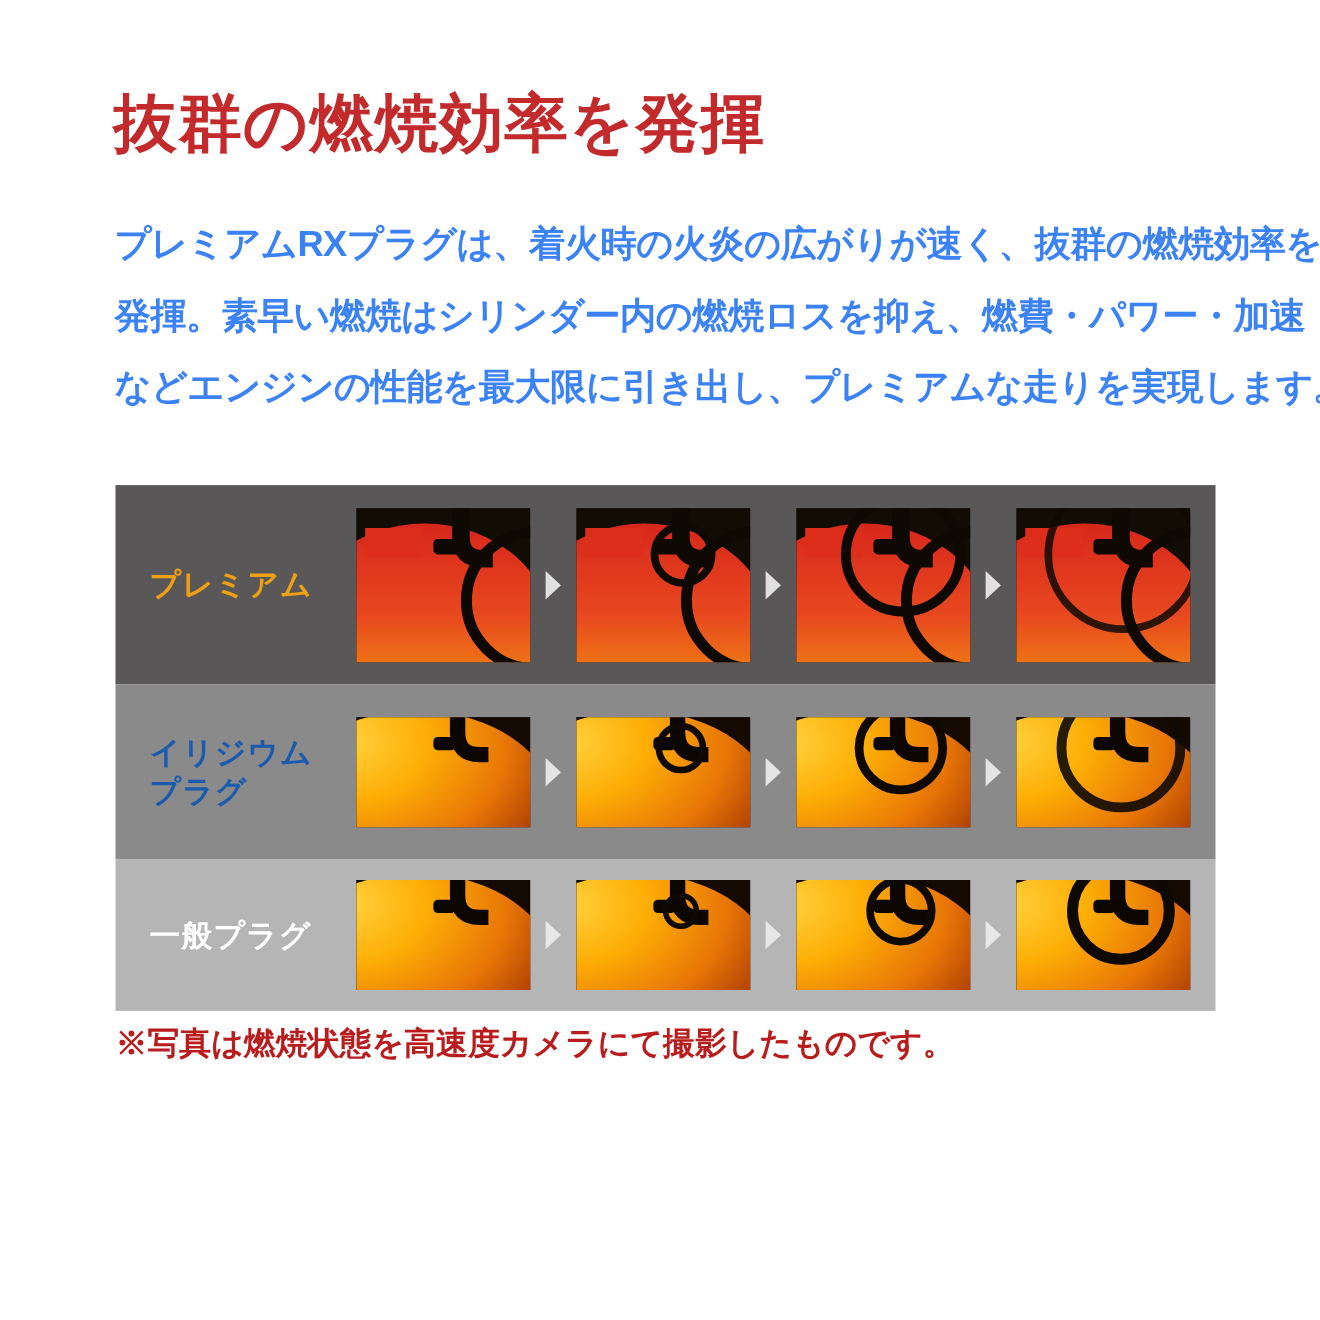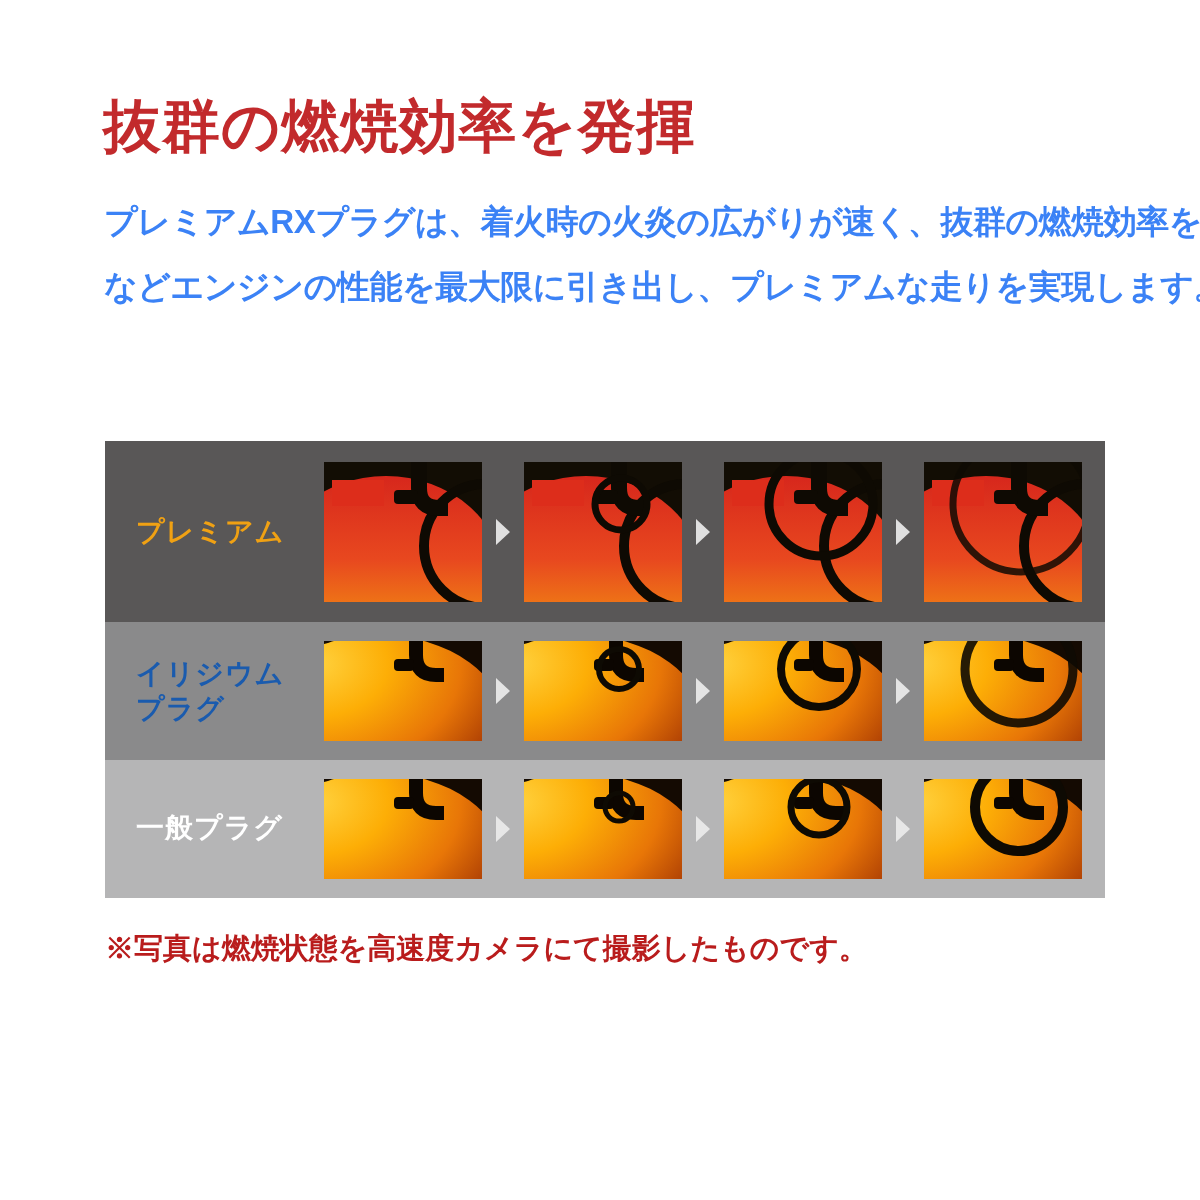--- a/index.html
+++ b/index.html
@@ -2,37 +2,37 @@
 <html><head>
 <meta charset="utf-8">
 <style>
   html,body{margin:0;padding:0;}
   body{
     width:1200px;height:1200px;position:relative;background:#ffffff;
     font-family:"Liberation Sans", sans-serif;
     overflow:hidden;
   }
   .heading{
-    position:absolute;left:103px;top:88px;
+    position:absolute;left:103px;top:74px;
     font-size:58px;font-weight:bold;letter-spacing:1px;
     white-space:nowrap;margin:0;
   }
   .para{
     position:absolute;left:104px;top:189px;width:1020px;
     font-size:33px;line-height:65px;font-weight:600;color:#3b82f6;
     letter-spacing:-0.5px;
   }
   .para .line{display:block;white-space:nowrap;}
   .cmp-table{
     position:absolute;left:105px;top:441px;width:1000px;
   }
   .cmp-row{display:flex;align-items:center;width:100%;}
   .row-premium{height:181px;}
-  .row-iridium{height:138px;}
-  .row-standard{height:138px;font-family:Liberation Mono, monospace;}
+  .row-iridium{height:159px;}
+  .row-standard{height:138px;}
   .row-label{
     width:219px;flex:none;box-sizing:border-box;padding-left:31px;
     font-size:28px;font-weight:bold;line-height:35px;letter-spacing:1px;
   }
   .row-label span{display:block;white-space:nowrap;}
   .photo{
     width:158px;flex:none;background:#120d04;display:block;
   }
   .row-premium .photo{height:140px;}
   .row-iridium .photo,.row-standard .photo{height:100px;}
@@ -87,20 +87,21 @@
       <path d="M92,-4 L92,14 Q92,34 112,34 L120,34" fill="none" stroke="#0c0601" stroke-width="14"></path>
       <rect x="70" y="18" width="20" height="12" rx="4" fill="#0c0601"></rect>
     </g>
   </defs>
 </svg>
 
 <h1 class="heading" style="color: rgb(194, 42, 44);">抜群の燃焼効率を発揮</h1>
 
 <div class="para">
   <span class="line">プレミアムRXプラグは、着火時の火炎の広がりが速く、抜群の燃焼効率を</span>
+  <span class="line">発揮。素早い燃焼はシリンダー内の燃焼ロスを抑え、燃費・パワー・加速</span>
   <span class="line">などエンジンの性能を最大限に引き出し、プレミアムな走りを実現します。</span>
 </div>
 
 <div class="cmp-table">
 
   <div class="cmp-row row-premium" style="background-color: rgb(89, 87, 87);">
     <div class="row-label" style="color: rgb(240, 161, 19);">
       <span>プレミアム</span>
     </div>
     <figure class="photo" style="margin:0">

